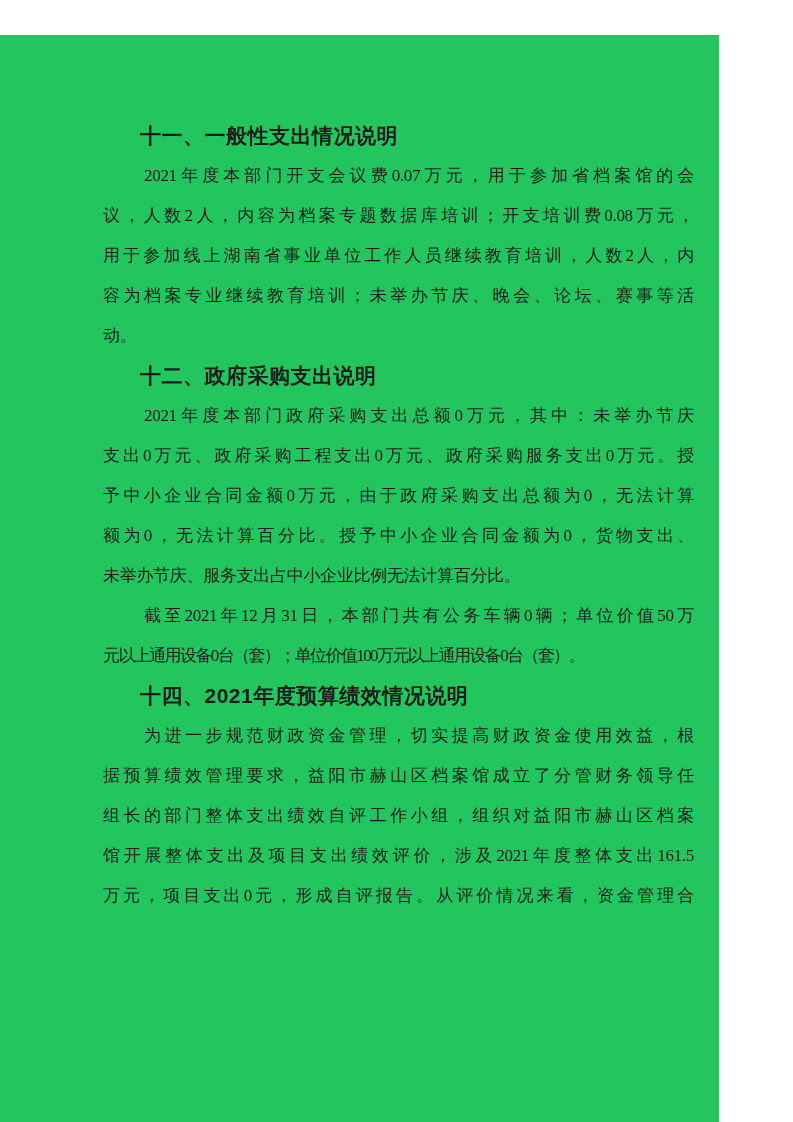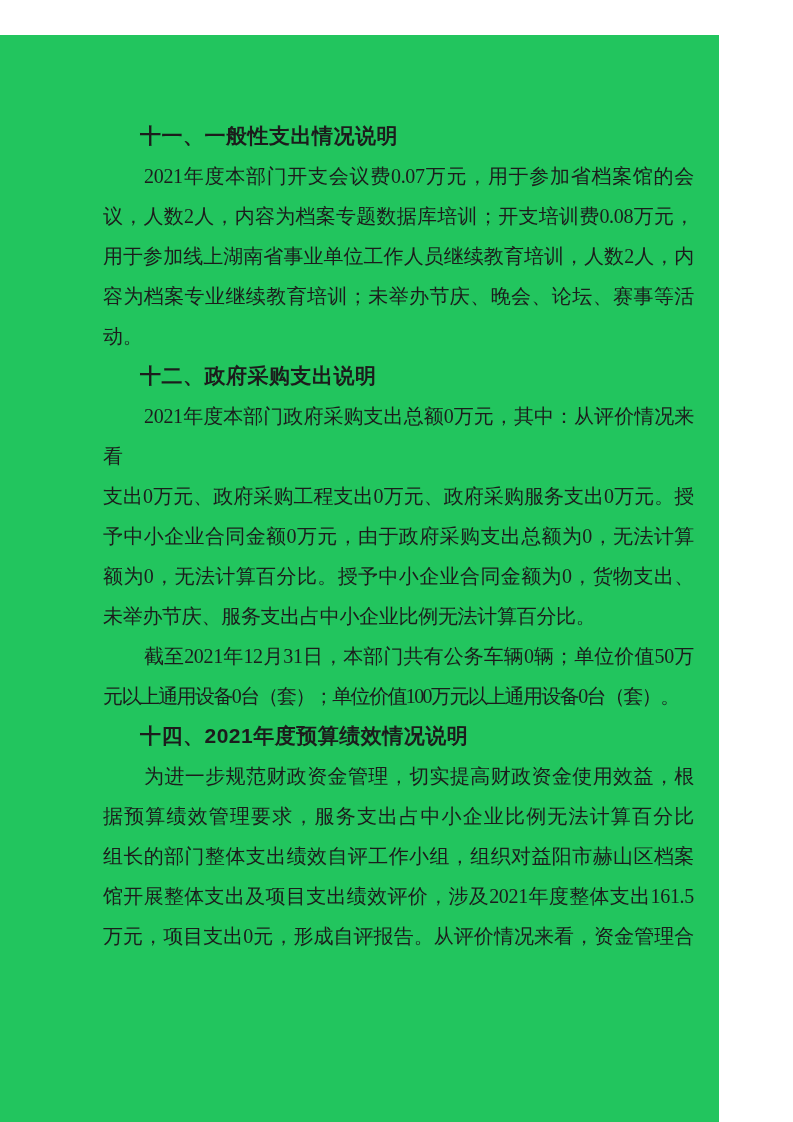--- a/index.html
+++ b/index.html
@@ -38,21 +38,21 @@
     font-family: "Liberation Sans", sans-serif;
     font-weight: 700;
     font-size: 21px;
     letter-spacing: 0.5px;
     padding-left: 37px;
   }
   .h.sub {
     padding-left: 26px;
   }
   .ln {
-    font-size: 20px;
+    font-size: 17px;
     letter-spacing: -0.3px;
     text-align: justify;
     text-justify: inter-character;
     text-align-last: justify;
     white-space: normal;
   }
   .ln.first {
     text-indent: 41px;
   }
   .ln.last {
@@ -73,35 +73,35 @@
       <h2 class="h">十一、一般性支出情况说明</h2>
       <p class="ln first">2021年度本部门开支会议费0.07万元，用于参加省档案馆的会</p>
       <p class="ln">议，人数2人，内容为档案专题数据库培训；开支培训费0.08万元，</p>
       <p class="ln">用于参加线上湖南省事业单位工作人员继续教育培训，人数2人，内</p>
       <p class="ln">容为档案专业继续教育培训；未举办节庆、晚会、论坛、赛事等活</p>
       <p class="ln last">动。</p>
     </div>
 
     <div>
       <h2 class="h">十二、政府采购支出说明</h2>
-      <p class="ln first">2021年度本部门政府采购支出总额0万元，其中：从评价情况来看</p>
+      <p class="ln first">2021年度本部门政府采购支出总额0万元，其中：未举办节庆</p>
       <p class="ln">支出0万元、政府采购工程支出0万元、政府采购服务支出0万元。授</p>
       <p class="ln">予中小企业合同金额0万元，由于政府采购支出总额为0，无法计算</p>
       <p class="ln">额为0，无法计算百分比。授予中小企业合同金额为0，货物支出、</p>
       <p class="ln last">未举办节庆、服务支出占中小企业比例无法计算百分比。</p>
     </div>
 
     <div>
       <p class="ln first">截至2021年12月31日，本部门共有公务车辆0辆；单位价值50万</p>
       <p class="ln tight">元以上通用设备0台（套）；单位价值100万元以上通用设备0台（套）。</p>
     </div>
 
     <div>
       <h2 class="h">十四、2021年度预算绩效情况说明</h2>
       <p class="ln first">为进一步规范财政资金管理，切实提高财政资金使用效益，根</p>
-      <p class="ln">据预算绩效管理要求，服务支出占中小企业比例无法计算百分比</p>
+      <p class="ln">据预算绩效管理要求，益阳市赫山区档案馆成立了分管财务领导任</p>
       <p class="ln">组长的部门整体支出绩效自评工作小组，组织对益阳市赫山区档案</p>
       <p class="ln">馆开展整体支出及项目支出绩效评价，涉及2021年度整体支出161.5</p>
       <p class="ln">万元，项目支出0元，形成自评报告。从评价情况来看，资金管理合</p>
     </div>
 
   </div>
 </div>
 
 </body></html>

